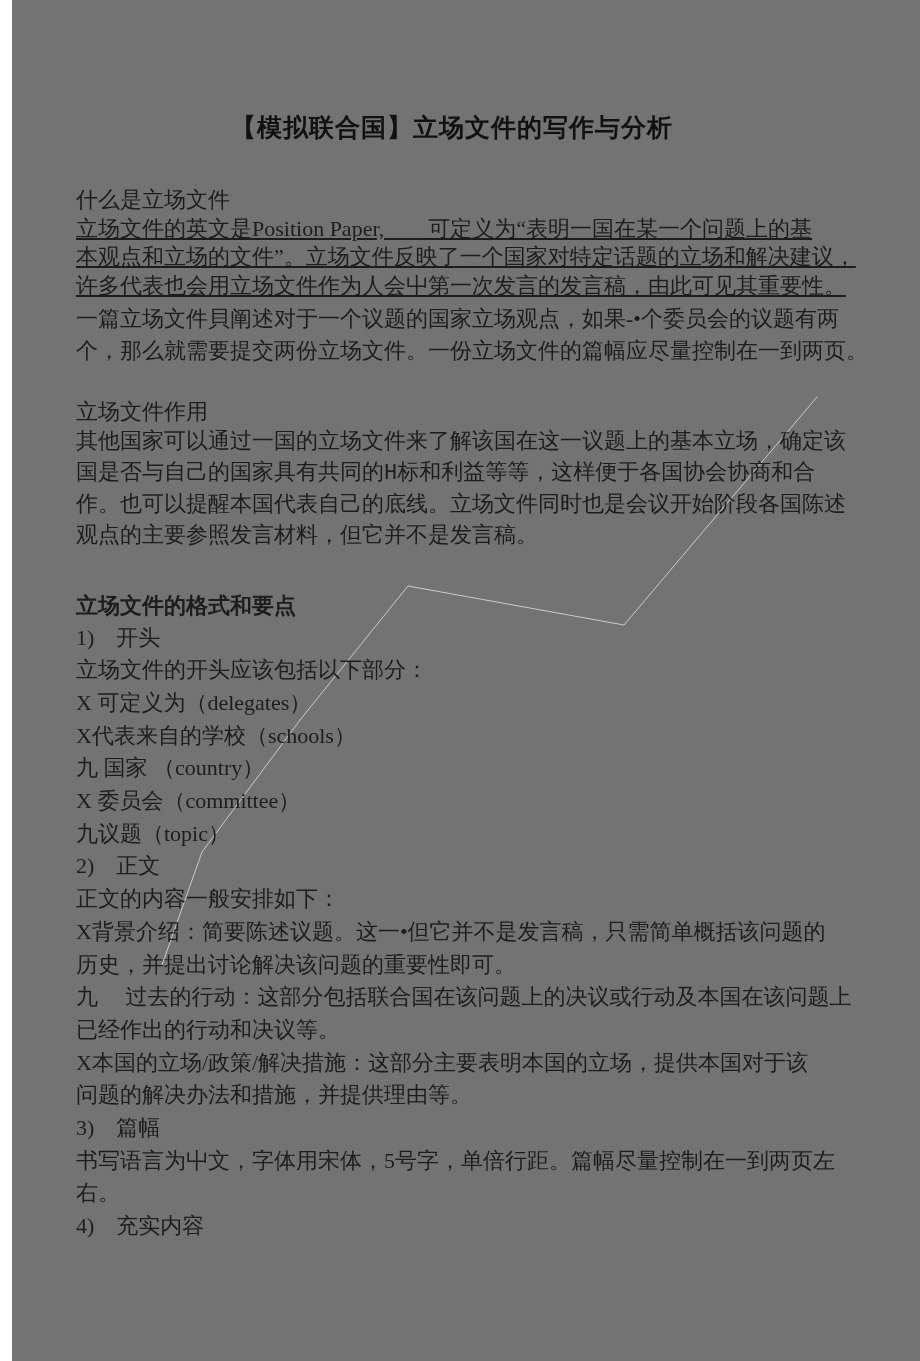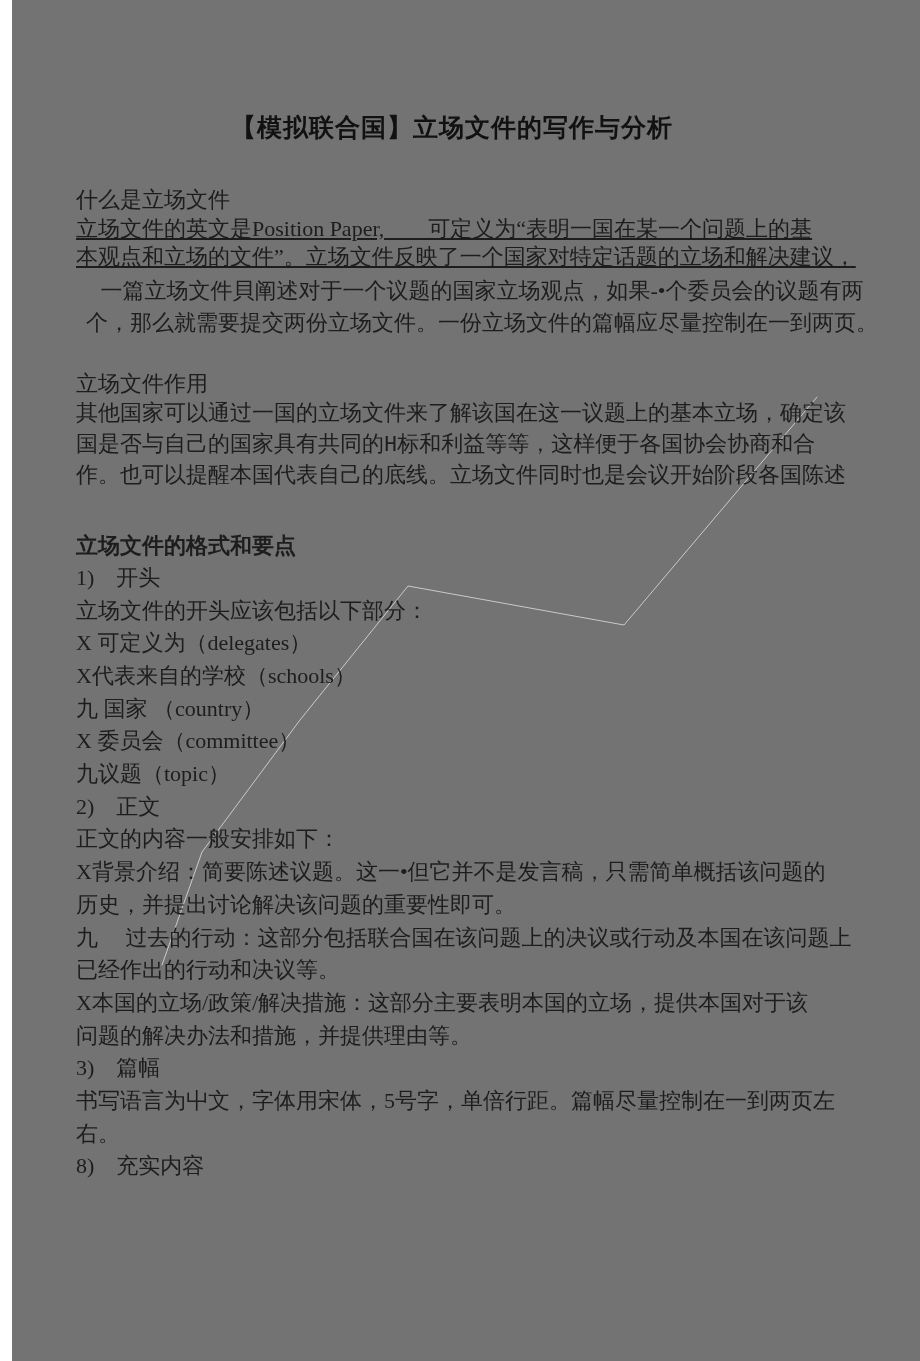--- a/index.html
+++ b/index.html
@@ -38,21 +38,21 @@
   }
   .h-what{margin-top:42px;}
   .h-role{margin-top:28px;}
   .h-format{margin-top:36px;line-height:33px;font-weight:bold;}
   .para .line{
     font-size:22px;
     white-space:nowrap;
   }
   .p-intro .line{line-height:28.3px;text-decoration:underline;}
   .p-one{margin-top:3px;}
-  .p-one .line{line-height:32.5px;text-align:center;}
+  .p-one .line{line-height:32.5px;}
   .p-role .line{line-height:31.4px;font-family:Liberation Mono, monospace;}
   .p-format .line{line-height:32.7px;}
 </style>
 </head>
 <body>
 
 <div class="page">
 
   <svg class="scan-artifact" viewBox="0 0 920 1361" xmlns="http://www.w3.org/2000/svg">
     <polyline points="805,397 612,625 396,586 288,720 190,852 150,965" fill="none" stroke-width="1" opacity="0.85" stroke-linejoin="round" stroke-linecap="round" stroke="#d9d9d9"></polyline>
@@ -60,33 +60,35 @@
 
   <div class="content">
 
     <div class="doc-title">【模拟联合国】立场文件的写作与分析</div>
 
     <div class="sec-heading h-what">什么是立场文件</div>
 
     <div class="para p-intro">
       <div class="line">立场文件的英文是Position Paper,　　可定义为“表明一国在某一个问题上的基</div>
       <div class="line">本观点和立场的文件”。立场文件反映了一个国家对特定话题的立场和解决建议，</div>
+      <div class="line">许多代表也会用立场文件作为人会屮第一次发言的发言稿，由此可见其重要性。</div>
     </div>
 
     <div class="para p-one">
       <div class="line">一篇立场文件貝阐述对于一个议题的国家立场观点，如果-•个委员会的议题有两</div>
       <div class="line">个，那么就需要提交两份立场文件。一份立场文件的篇幅应尽量控制在一到两页。</div>
     </div>
 
     <div class="sec-heading h-role">立场文件作用</div>
 
     <div class="para p-role">
       <div class="line">其他国家可以通过一国的立场文件来了解该国在这一议题上的基本立场，确定该</div>
       <div class="line">国是否与自己的国家具有共同的H标和利益等等，这样便于各国协会协商和合</div>
       <div class="line">作。也可以提醒本国代表自己的底线。立场文件同时也是会议开始阶段各国陈述</div>
+      <div class="line">观点的主要参照发言材料，但它并不是发言稿。</div>
     </div>
 
     <div class="sec-heading h-format">立场文件的格式和要点</div>
 
     <div class="para p-format">
       <div class="line">1)　开头</div>
       <div class="line">立场文件的开头应该包括以下部分：</div>
       <div class="line">X 可定义为（delegates）</div>
       <div class="line">X代表来自的学校（schools）</div>
       <div class="line">九 国家 （country）</div>
@@ -96,17 +98,17 @@
       <div class="line">正文的内容一般安排如下：</div>
       <div class="line">X背景介绍：简要陈述议题。这一•但它并不是发言稿，只需简单概括该问题的</div>
       <div class="line">历史，并提出讨论解决该问题的重要性即可。</div>
       <div class="line">九　 过去的行动：这部分包括联合国在该问题上的决议或行动及本国在该问题上</div>
       <div class="line">已经作出的行动和决议等。</div>
       <div class="line">X本国的立场/政策/解决措施：这部分主要表明本国的立场，提供本国对于该</div>
       <div class="line">问题的解决办法和措施，并提供理由等。</div>
       <div class="line">3)　篇幅</div>
       <div class="line">书写语言为屮文，字体用宋体，5号字，单倍行距。篇幅尽量控制在一到两页左</div>
       <div class="line">右。</div>
-      <div class="line">8)　充实内容</div>
+      <div class="line">4)　充实内容</div>
     </div>
 
   </div>
 </div>
 
 </body></html>

